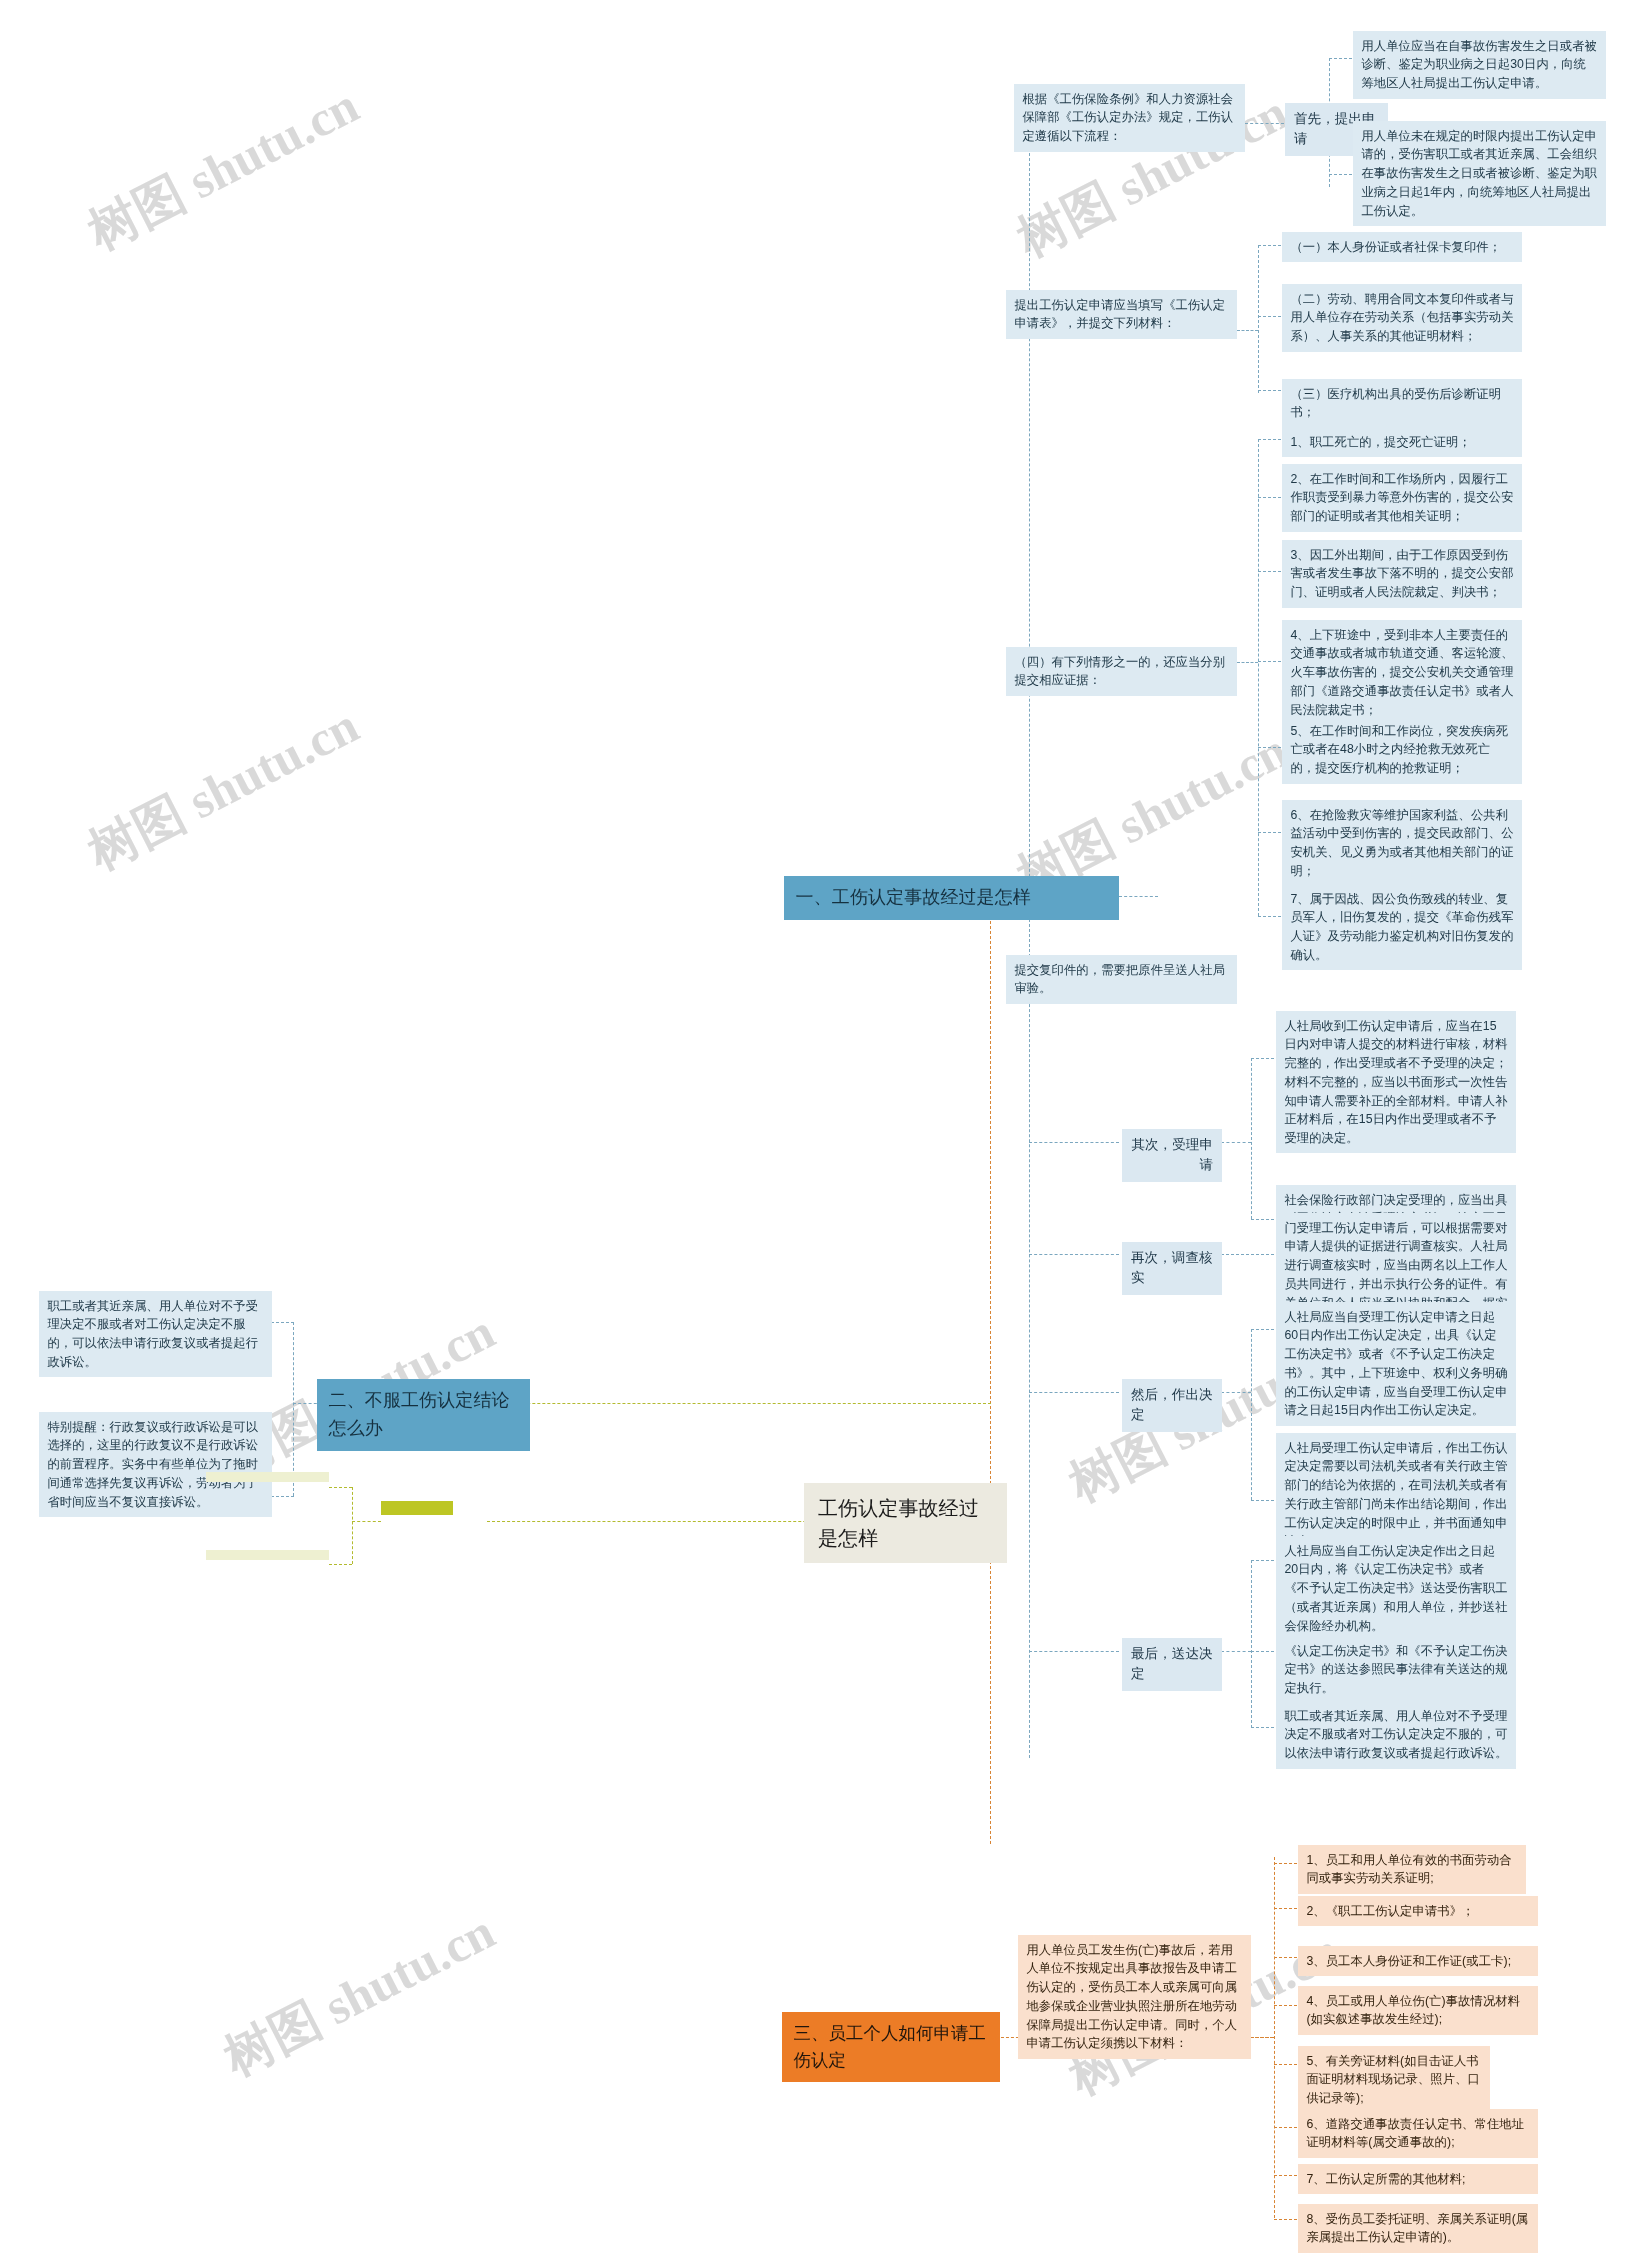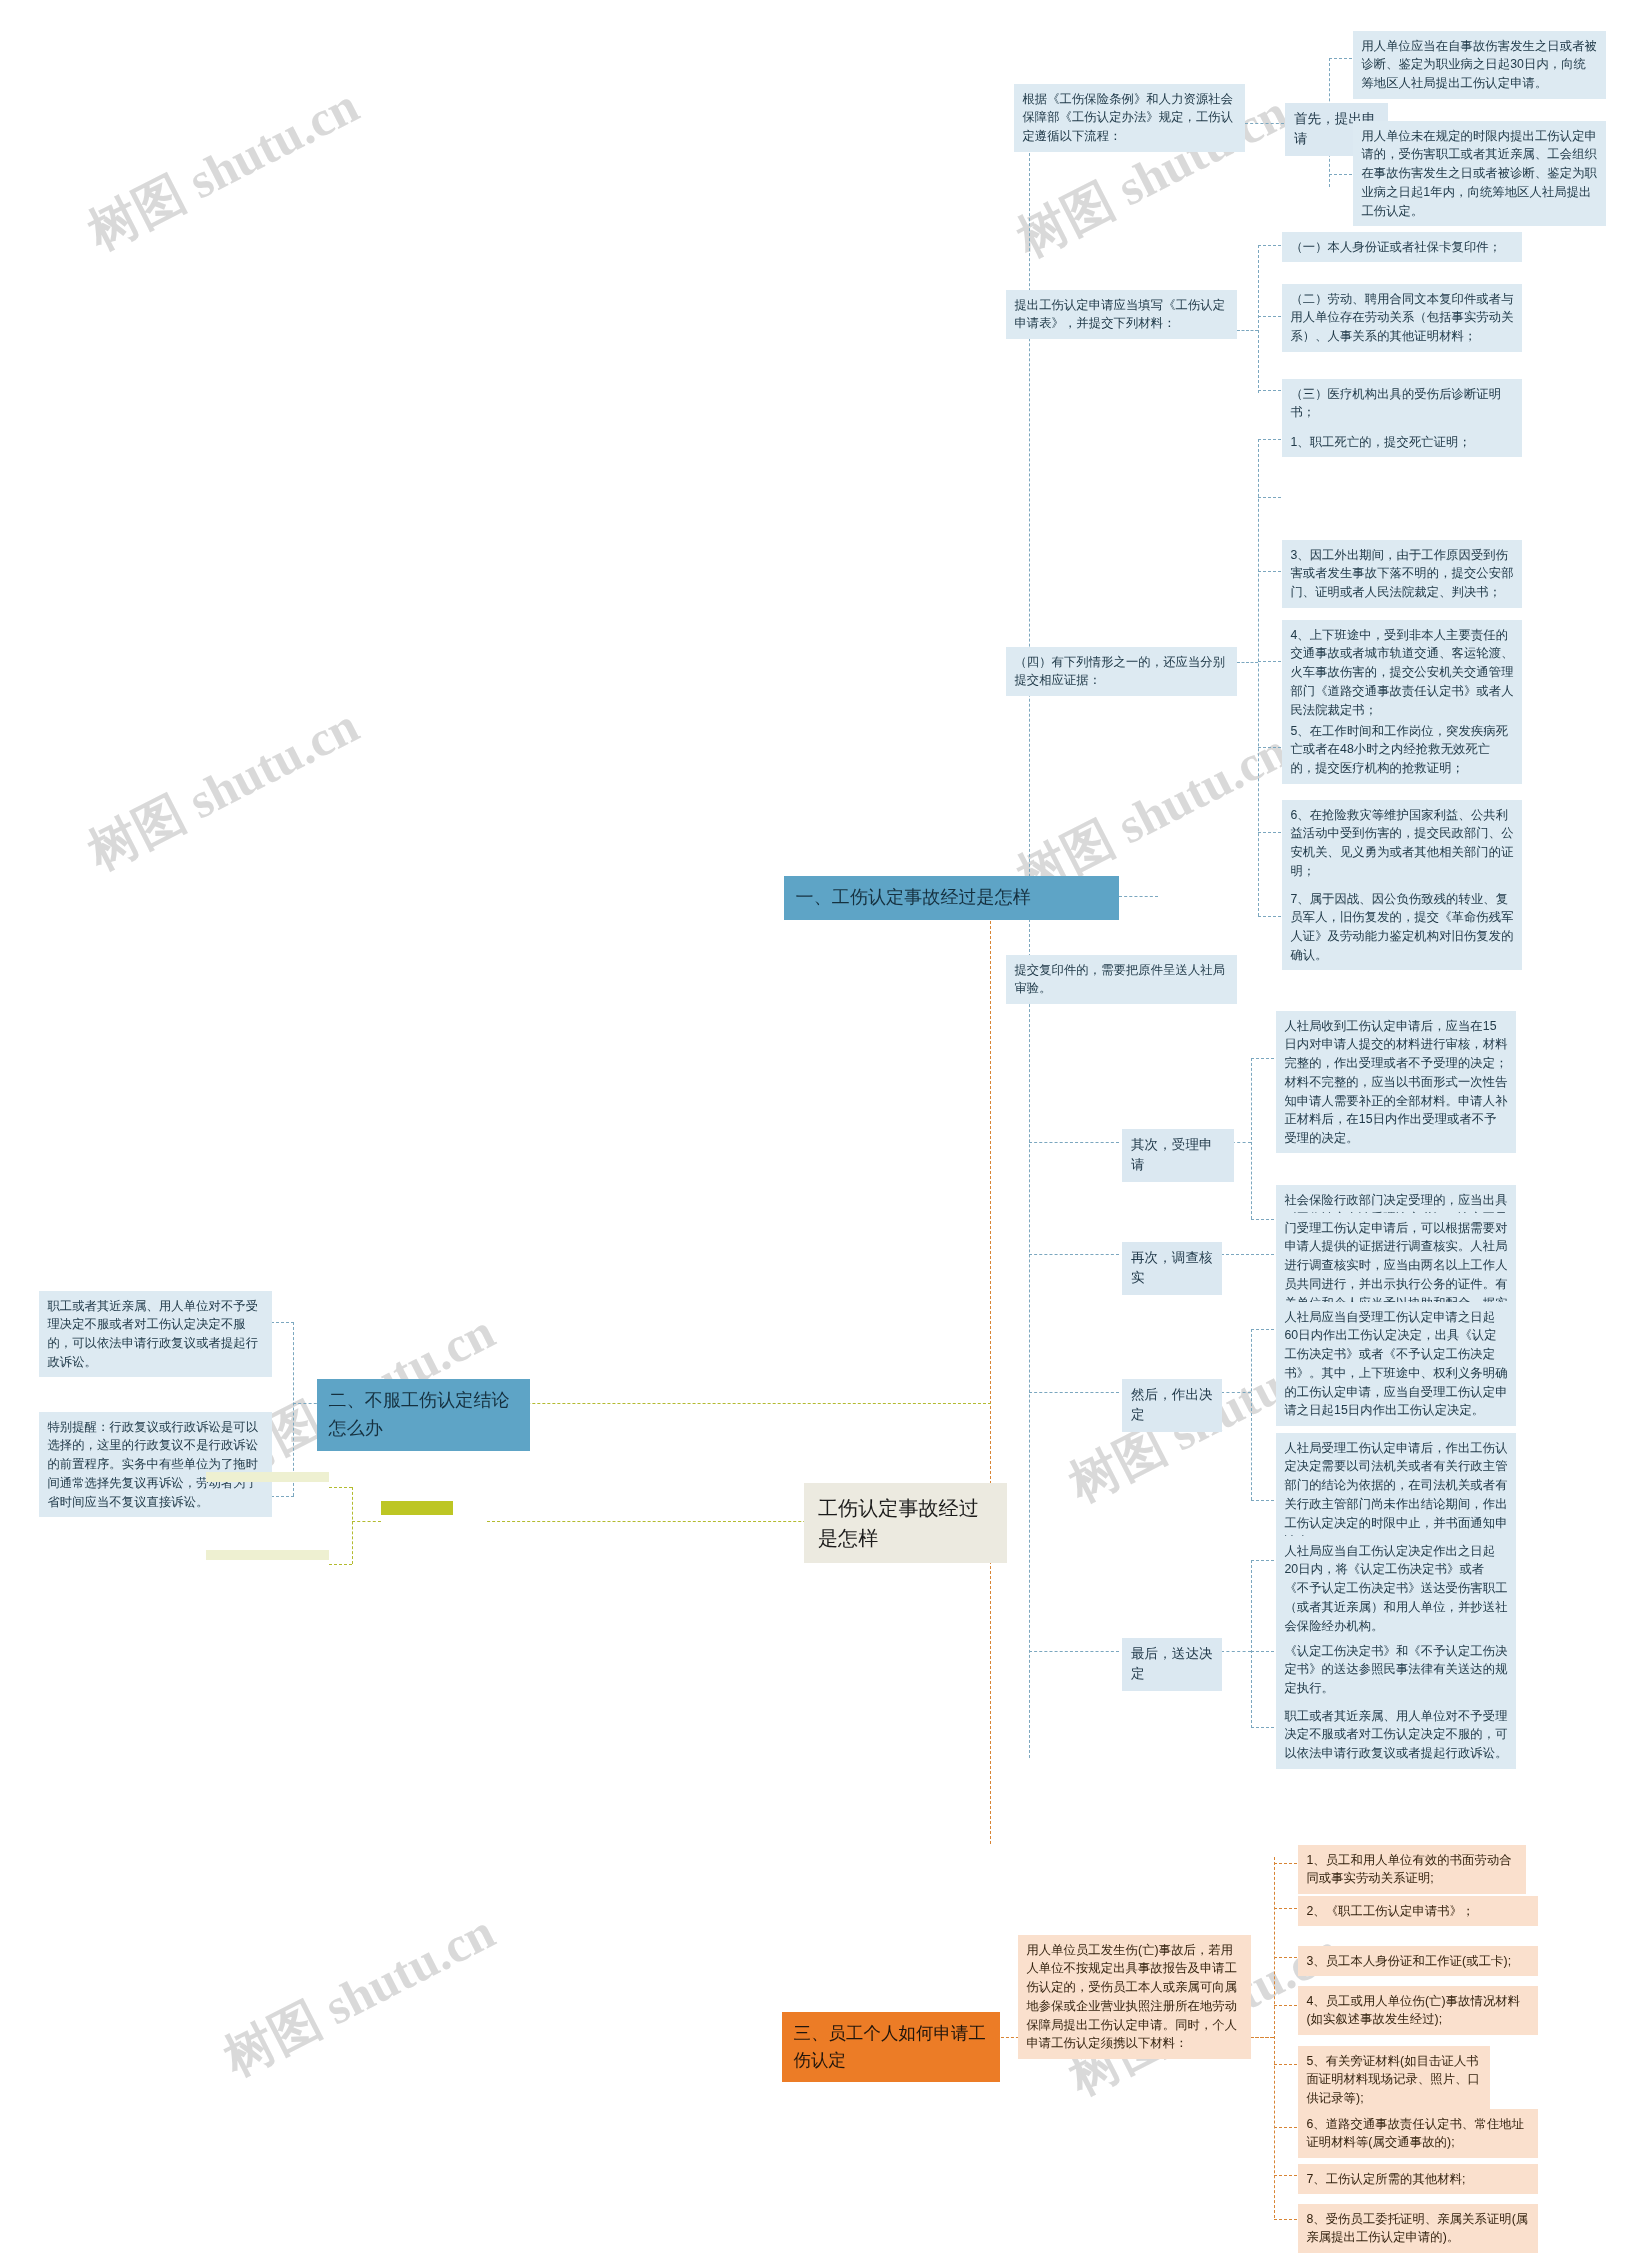--- a/index.html
+++ b/index.html
@@ -206,29 +206,30 @@
 
   <div class="node n-body" style="left:1006px;top:290px;width:231px;">提出工伤认定申请应当填写《工伤认定申请表》，并提交下列材料：</div>
 
   <div class="node n-body" style="left:1282px;top:232px;width:240px;font-family:Liberation Serif, serif;">（一）本人身份证或者社保卡复印件；</div>
   <div class="node n-body" style="left:1282px;top:284px;width:240px;">（二）劳动、聘用合同文本复印件或者与用人单位存在劳动关系（包括事实劳动关系）、人事关系的其他证明材料；</div>
   <div class="node n-body" style="left:1282px;top:379px;width:240px;">（三）医疗机构出具的受伤后诊断证明书；</div>
 
   <div class="node n-body" style="left:1006px;top:647px;width:231px;">（四）有下列情形之一的，还应当分别提交相应证据：</div>
 
   <div class="node n-body" style="left:1282px;top:427px;width:240px;">1、职工死亡的，提交死亡证明；</div>
+  <div class="node n-body" style="left:1282px;top:464px;width:240px;">2、在工作时间和工作场所内，因履行工作职责受到暴力等意外伤害的，提交公安部门的证明或者其他相关证明；</div>
   <div class="node n-body" style="left:1282px;top:540px;width:240px;">3、因工外出期间，由于工作原因受到伤害或者发生事故下落不明的，提交公安部门、证明或者人民法院裁定、判决书；</div>
   <div class="node n-body" style="left:1282px;top:620px;width:240px;">4、上下班途中，受到非本人主要责任的交通事故或者城市轨道交通、客运轮渡、火车事故伤害的，提交公安机关交通管理部门《道路交通事故责任认定书》或者人民法院裁定书；</div>
   <div class="node n-body" style="left:1282px;top:716px;width:240px;">5、在工作时间和工作岗位，突发疾病死亡或者在48小时之内经抢救无效死亡的，提交医疗机构的抢救证明；</div>
   <div class="node n-body" style="left:1282px;top:800px;width:240px;">6、在抢险救灾等维护国家利益、公共利益活动中受到伤害的，提交民政部门、公安机关、见义勇为或者其他相关部门的证明；</div>
   <div class="node n-body" style="left:1282px;top:884px;width:240px;">7、属于因战、因公负伤致残的转业、复员军人，旧伤复发的，提交《革命伤残军人证》及劳动能力鉴定机构对旧伤复发的确认。</div>
 
   <div class="node n-body" style="left:1006px;top:955px;width:231px;">提交复印件的，需要把原件呈送人社局审验。</div>
 
-  <div class="node n-stage" style="left:1122px;top:1129px;width:112px;">其次，受理申请</div>
+  <div class="node n-stage" style="left:1122px;top:1129px;width:100px;text-align:right;">其次，受理申请</div>
   <div class="node n-body" style="left:1276px;top:1011px;width:240px;">人社局收到工伤认定申请后，应当在15日内对申请人提交的材料进行审核，材料完整的，作出受理或者不予受理的决定；材料不完整的，应当以书面形式一次性告知申请人需要补正的全部材料。申请人补正材料后，在15日内作出受理或者不予受理的决定。</div>
   <div class="node n-body" style="left:1276px;top:1185px;width:240px;">社会保险行政部门决定受理的，应当出具《工伤认定申请受理决定书》；决定不予受理的，应当出具《工伤认定申请不予受理决定书》。</div>
 
   <div class="node n-stage" style="left:1122px;top:1242px;width:100px;">再次，调查核实</div>
   <div class="node n-body" style="left:1276px;top:1213px;width:240px;">门受理工伤认定申请后，可以根据需要对申请人提供的证据进行调查核实。人社局进行调查核实时，应当由两名以上工作人员共同进行，并出示执行公务的证件。有关单位和个人应当予以协助和配合，据实提供情况和证明材料。</div>
 
   <div class="node n-stage" style="left:1122px;top:1379px;width:100px;">然后，作出决定</div>
   <div class="node n-body" style="left:1276px;top:1302px;width:240px;">人社局应当自受理工伤认定申请之日起60日内作出工伤认定决定，出具《认定工伤决定书》或者《不予认定工伤决定书》。其中，上下班途中、权利义务明确的工伤认定申请，应当自受理工伤认定申请之日起15日内作出工伤认定决定。</div>
   <div class="node n-body" style="left:1276px;top:1433px;width:240px;">人社局受理工伤认定申请后，作出工伤认定决定需要以司法机关或者有关行政主管部门的结论为依据的，在司法机关或者有关行政主管部门尚未作出结论期间，作出工伤认定决定的时限中止，并书面通知申请人。</div>
 

